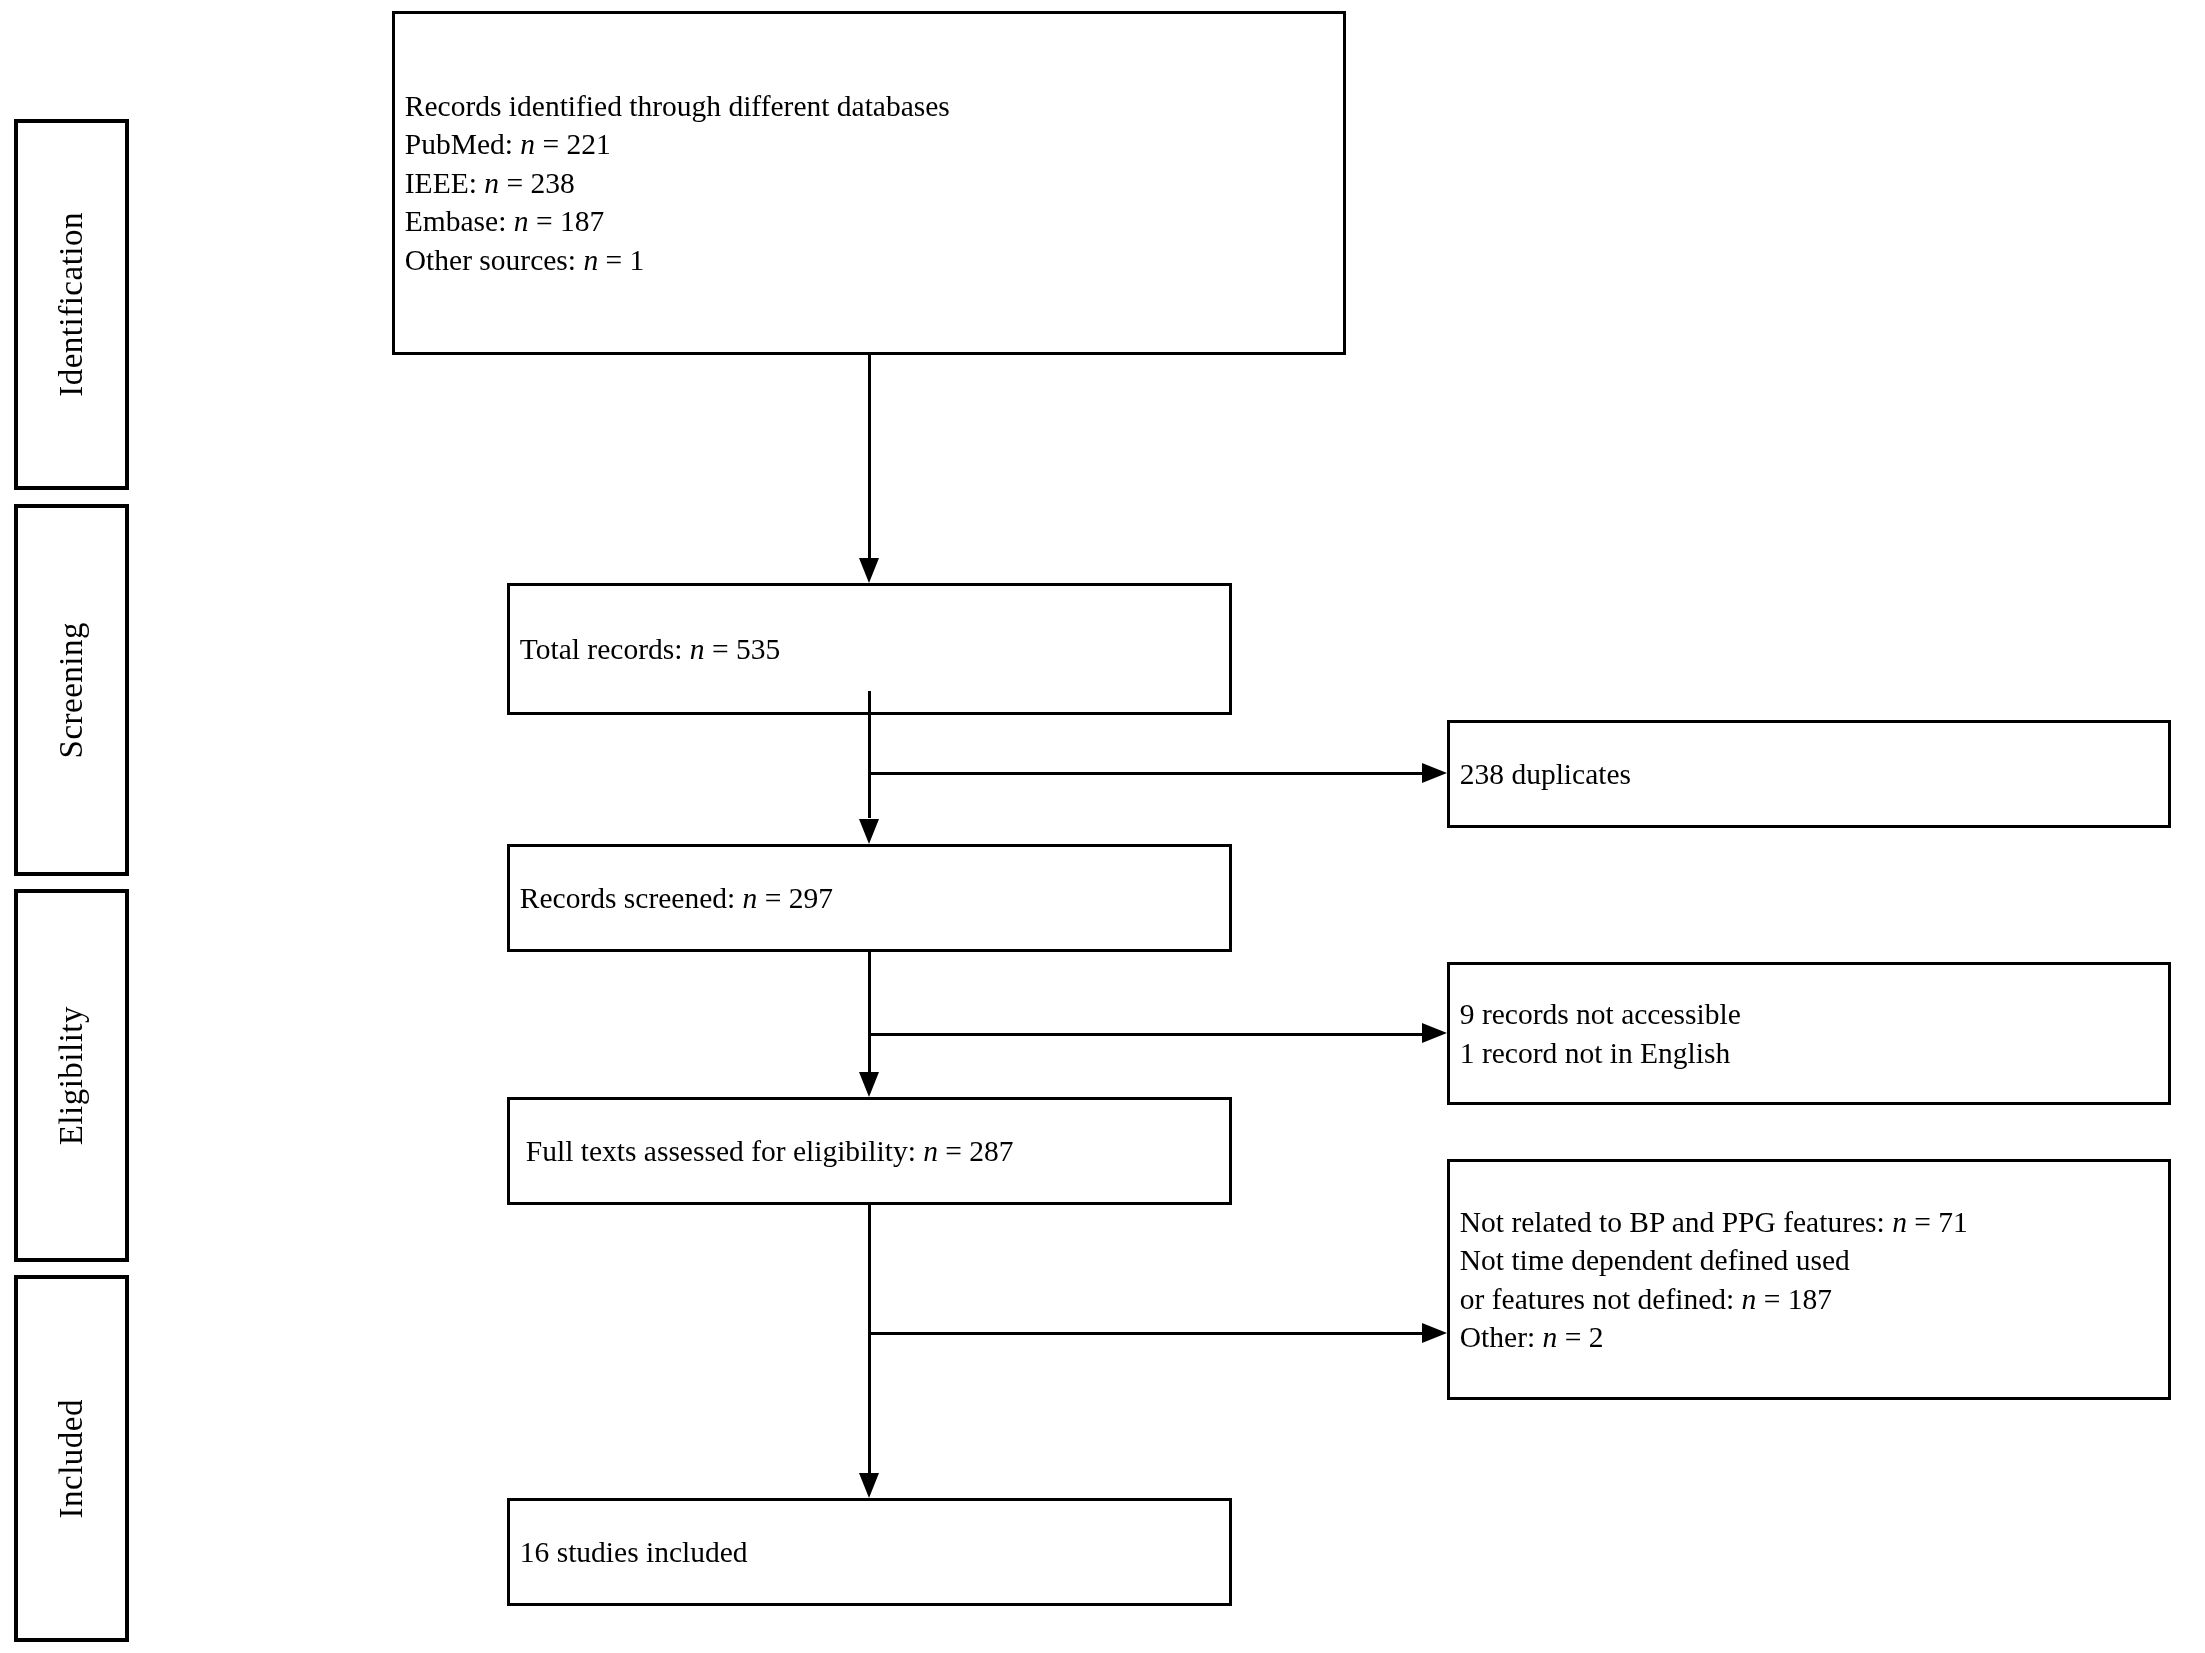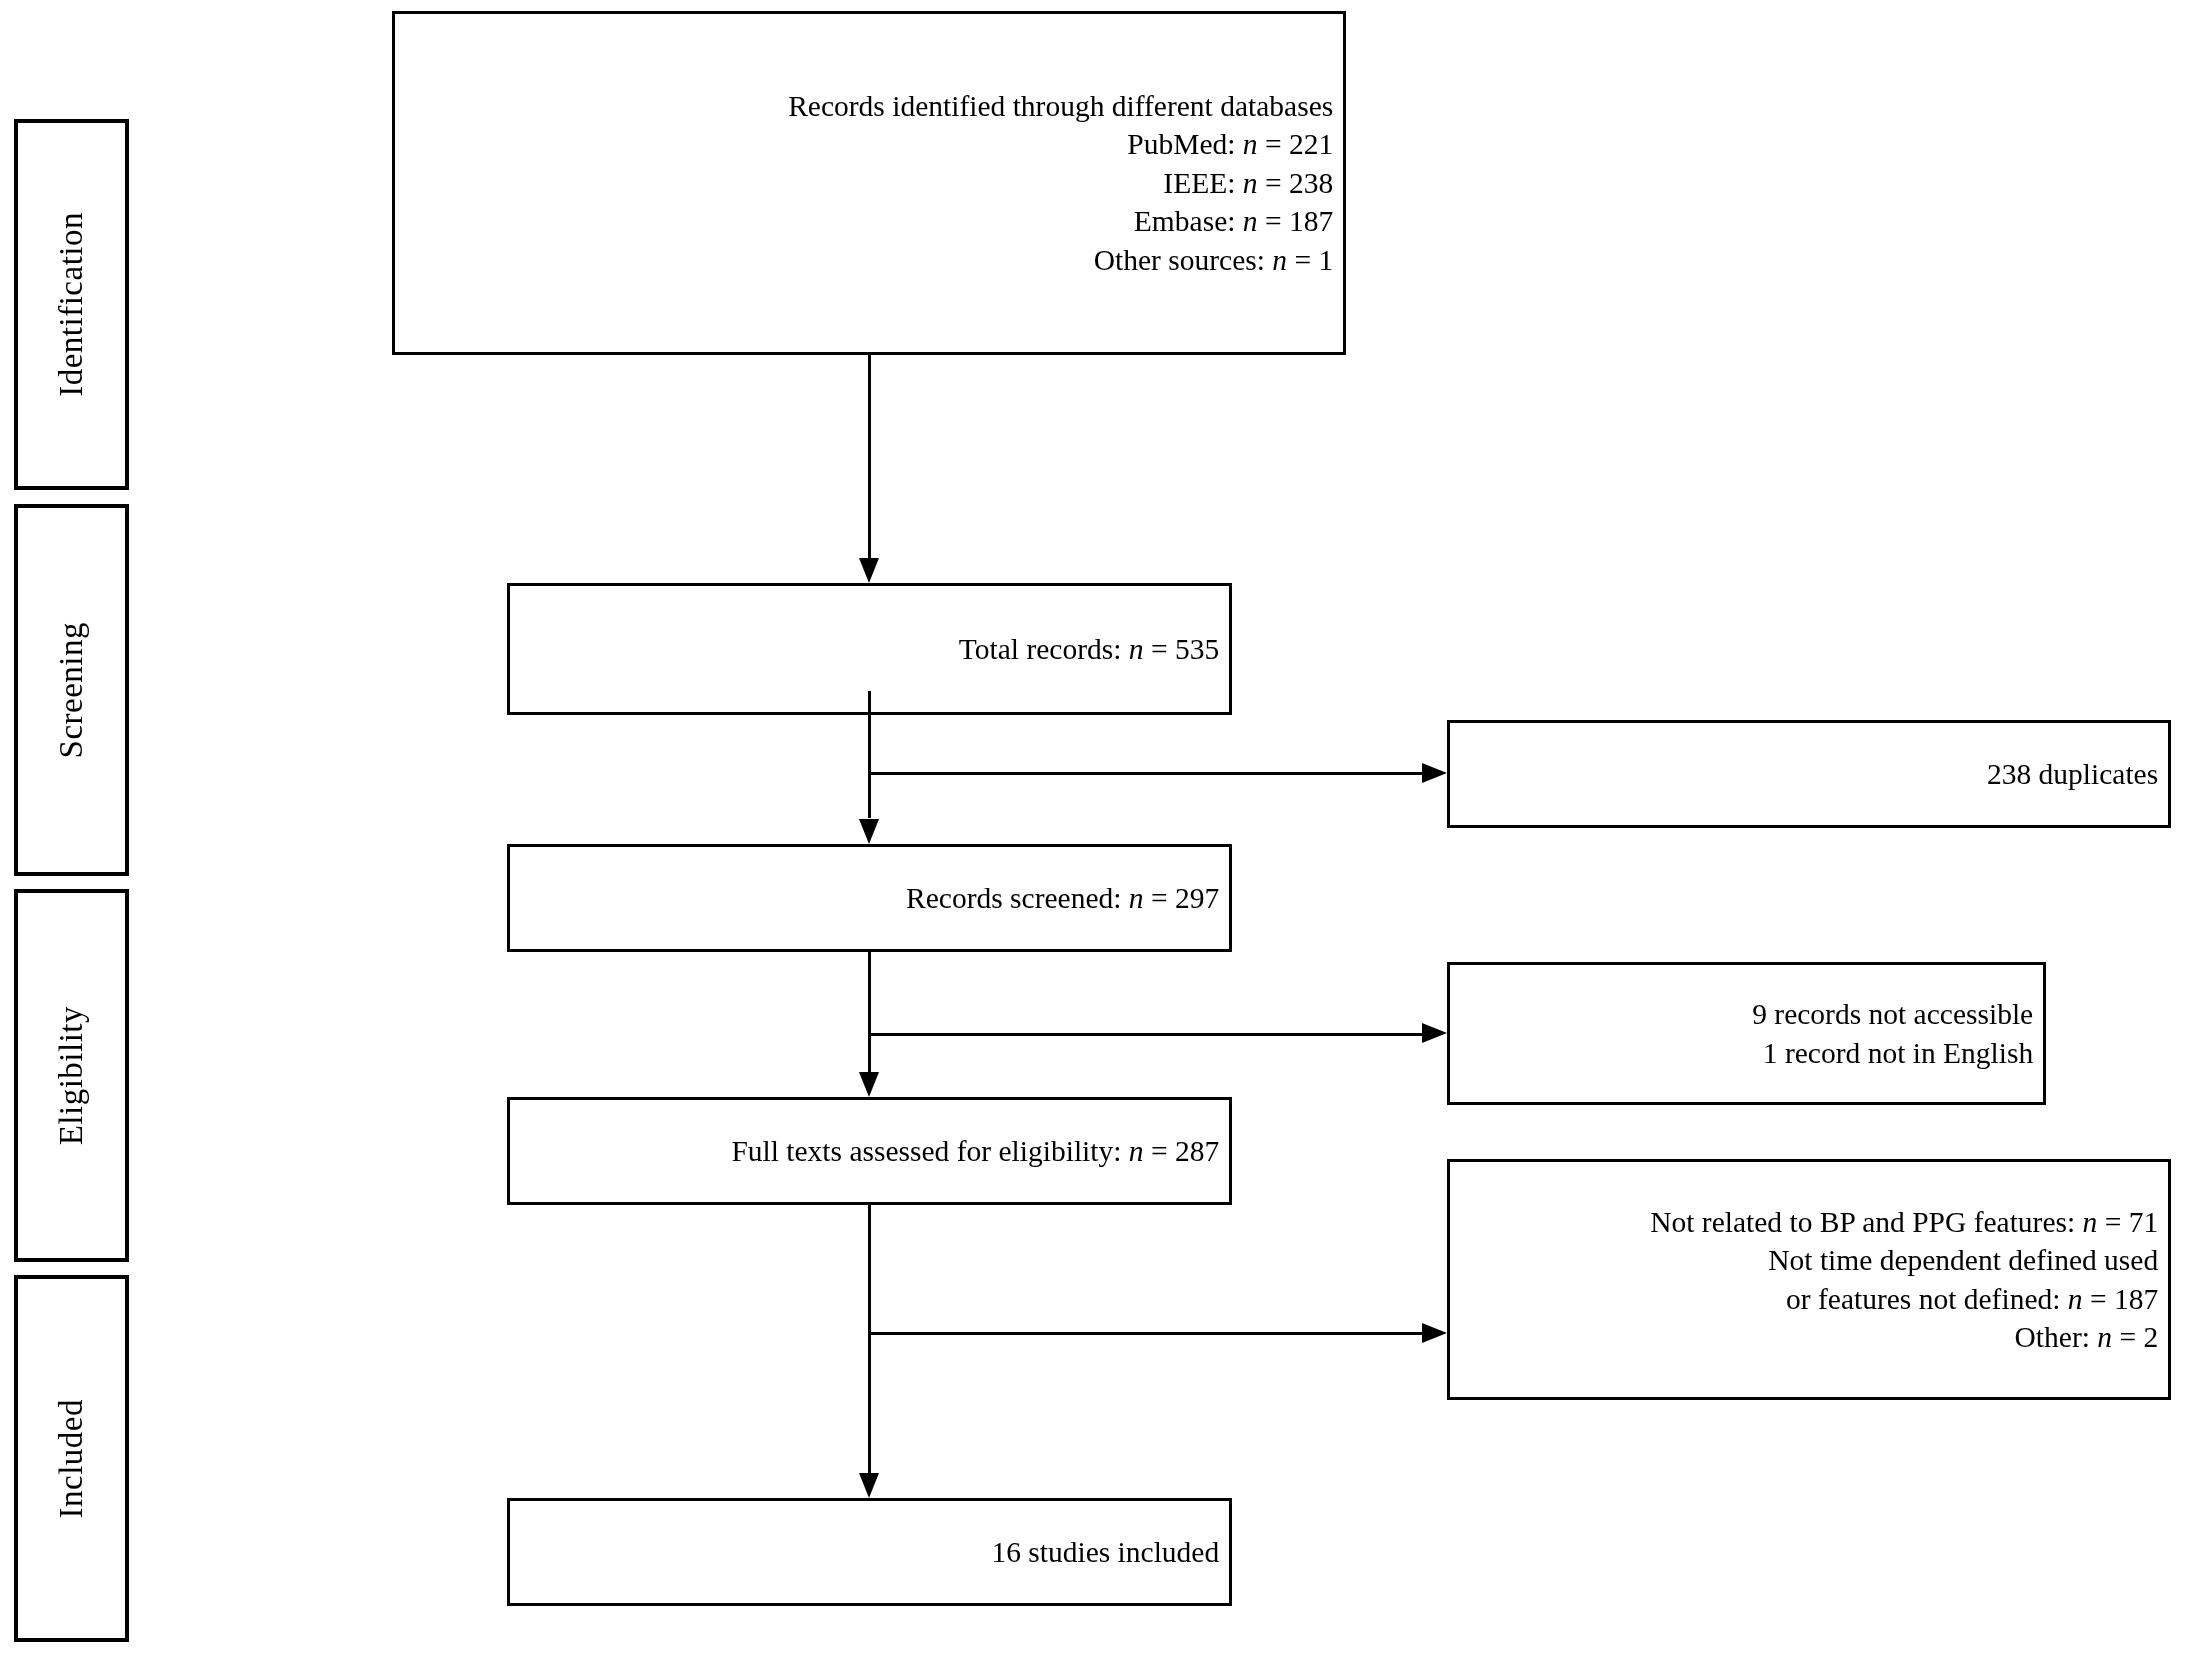--- a/index.html
+++ b/index.html
@@ -21,21 +21,21 @@
 
   
   .box {
     position: absolute;
     box-sizing: border-box;
     border: 3.3px solid #000000;
     background: #ffffff;
     display: flex;
     align-items: center;
     justify-content: center;
-    text-align: right;
+    text-align: left;
   }
   .box .lines {
     width: 100%;
     padding: 0 9.8px;
     box-sizing: border-box;
   }
   .line {
     display: block;
     font-size: 29.5px;
     line-height: 1.30;
@@ -143,21 +143,21 @@
       <span class="line">16 studies included</span>
     </div>
   </div>
 
   <div class="box" style="left:1447px; top:720px; width:724px; height:108px;">
     <div class="lines">
       <span class="line">238 duplicates</span>
     </div>
   </div>
 
-  <div class="box" style="left:1447px; top:962px; width:599px; height:143px;">
+  <div class="box" style="left:1447px; top:962px; width:724px; height:143px;">
     <div class="lines">
       <span class="line">9 records not accessible</span>
       <span class="line">1 record not in English</span>
     </div>
   </div>
 
   <div class="box" style="left:1447px; top:1159px; width:724px; height:241px;">
     <div class="lines">
       <span class="line"><span>Not related to BP and PPG features:</span>&nbsp;<span class="ital">n</span>&nbsp;<span>= 71</span></span>
       <span class="line">Not time dependent defined used</span>

